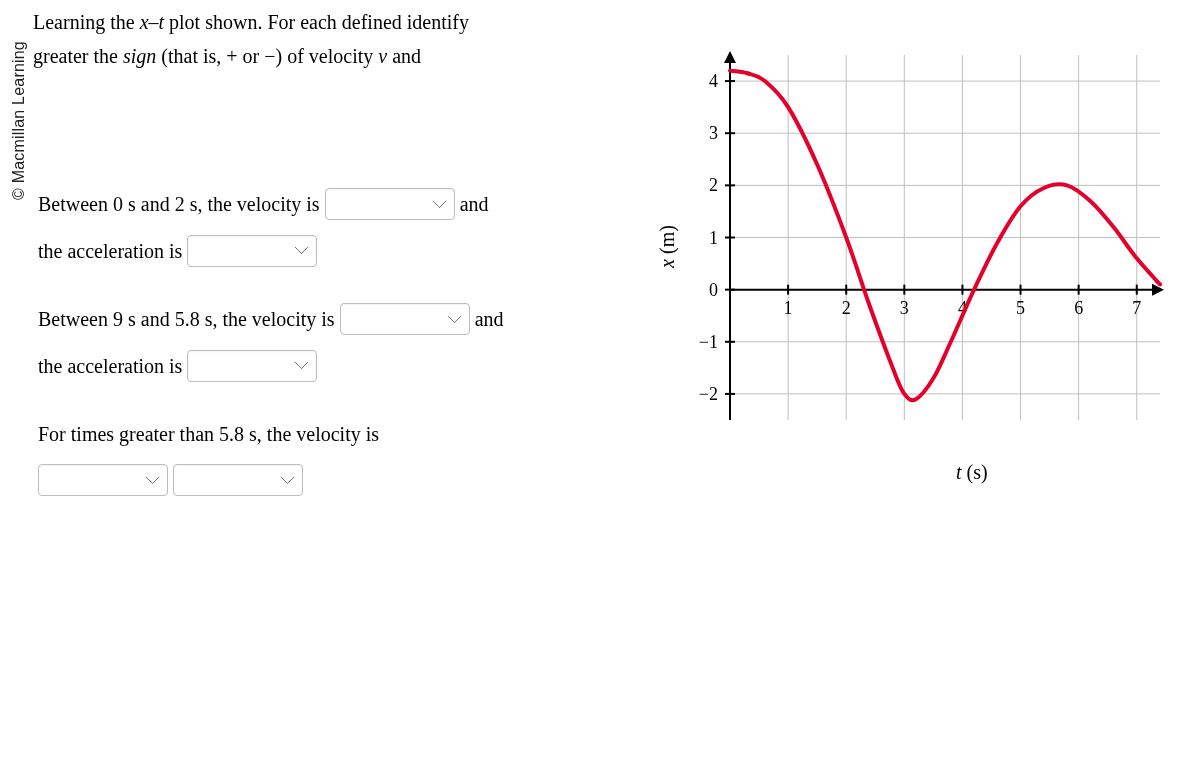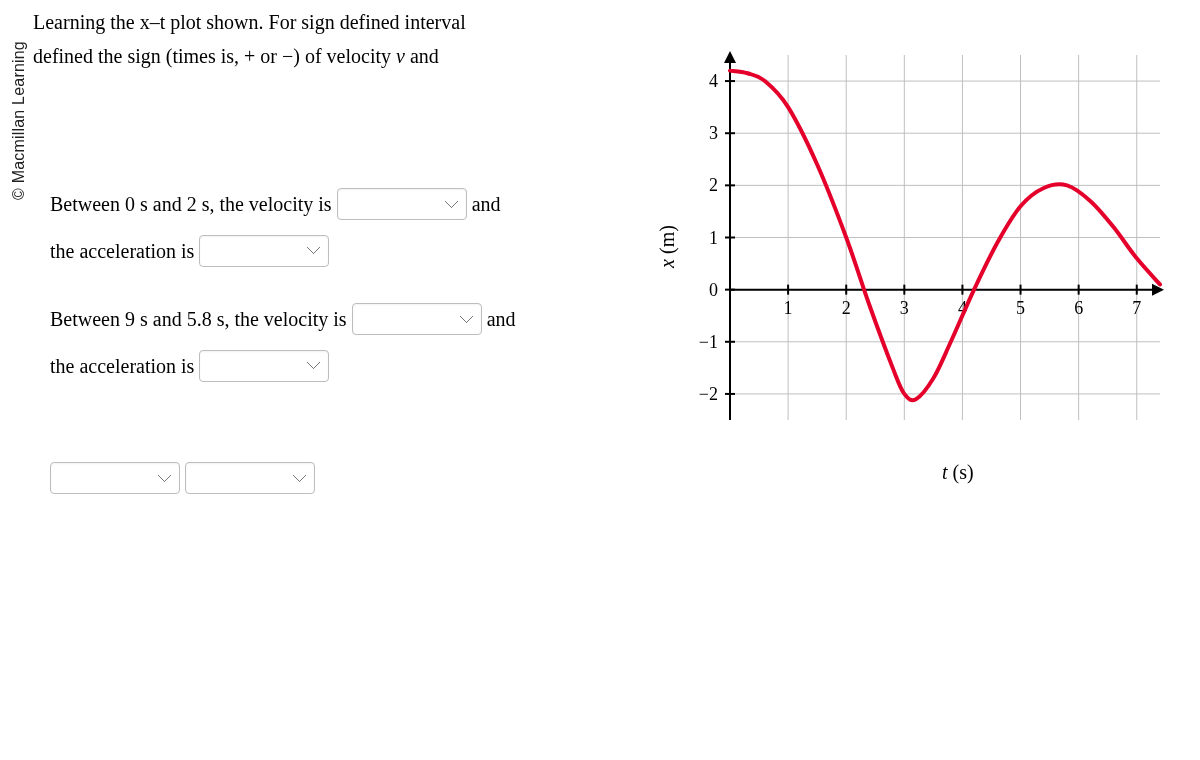--- a/index.html
+++ b/index.html
@@ -1,55 +1,55 @@
 <!DOCTYPE html>
 <html><head>
 <meta charset="utf-8">
 <style>
   html,body{margin:0;padding:0;font-family:"Times New Roman",serif;font-size:20px;color:#000;background:#fff}
   .page{position:relative;width:1200px;height:760px}
   .copyright{position:absolute;left:10px;top:8px;transform:rotate(-90deg);transform-origin:left top;
     font-family:Arial,Helvetica,sans-serif;font-size:16px;color:#222;letter-spacing:.2px;
     top:200px}
   .intro{position:absolute;left:33px;top:5px;width:560px;line-height:1.7}
-  .questions{position:absolute;left:50px;top:180px;width:580px}
+  .questions{position:absolute;left:38px;top:180px;width:580px}
   .qline{margin:0 0 18px 0;line-height:2.2}
   .inline{display:inline-block;vertical-align:middle}
   select.answer{
     appearance:none;-webkit-appearance:none;-moz-appearance:none;
     border:1px solid #bdbdbd;border-radius:4px;background:#fff;height:32px;
     min-width:130px;padding:2px 26px 2px 8px;font-size:16px;color:#333;
     box-shadow:inset 0 1px 2px rgba(0,0,0,.05);
     background-image:linear-gradient(45deg,transparent 48%,#777 48%,#777 52%,transparent 52%),
                      linear-gradient(-45deg,transparent 48%,#777 48%,#777 52%,transparent 52%);
     background-size:7px 7px,7px 7px;
     background-position:right 14px center,right 8px center;
     background-repeat:no-repeat;
   }
   .chart{position:absolute;right:20px;top:40px;width:520px;height:440px}
   .chart svg{width:100%;height:100%}
   .axis-label-y{position:absolute;left:-14px;top:195px;transform:rotate(-90deg);font-style:italic}
   .axis-label-y .unit{font-style:normal}
-  .axis-label-x{position:absolute;left:282px;bottom:-4px;font-style:italic}
+  .axis-label-x{position:absolute;left:296px;bottom:-4px;font-style:italic}
   .axis-label-x .unit{font-style:normal}
   .tick-label{font-family:"Times New Roman",serif;font-size:18px;fill:#000}
 </style>
 </head>
 <body>
 
 <div class="page">
 
   <div class="copyright">© Macmillan Learning</div>
 
   <div class="intro">
     <div>
-      <span>Learning the </span><span style="">x–t</span><span> plot shown. For sign defined interval</span>
+      <span>Learning the </span><span style="font-style:italic">x–t</span><span> plot shown. For each defined identify</span>
     </div>
     <div>
-      <span>defined the </span><span style="">sign</span><span> (times is, + or −) of velocity </span><span style="font-style:italic">v</span><span> and</span>
+      <span>greater the </span><span style="font-style:italic">sign</span><span> (that is, + or −) of velocity </span><span style="font-style:italic">v</span><span> and</span>
     </div>
   </div>
 
   <div class="questions">
 
     <div class="qline">
       <span class="inline">Between 0 s and 2 s, the velocity is </span>
       <select class="answer inline"><option></option></select>
       <span class="inline"> and</span><br>
       <span class="inline">the acceleration is </span>
@@ -58,21 +58,21 @@
 
     <div class="qline" style="margin-top:22px">
       <span class="inline">Between 9 s and 5.8 s, the velocity is </span>
       <select class="answer inline"><option></option></select>
       <span class="inline"> and</span><br>
       <span class="inline">the acceleration is </span>
       <select class="answer inline"><option></option></select>
     </div>
 
     <div class="qline" style="margin-top:22px">
-      <br>
+      <span class="inline">For times greater than 5.8 s, the velocity is</span><br>
       <select class="answer inline"><option></option></select>
       <select class="answer inline"><option></option></select>
     </div>
 
   </div>
 
   <div class="chart">
     <svg viewBox="0 0 520 440">
 
       <g id="grid">

